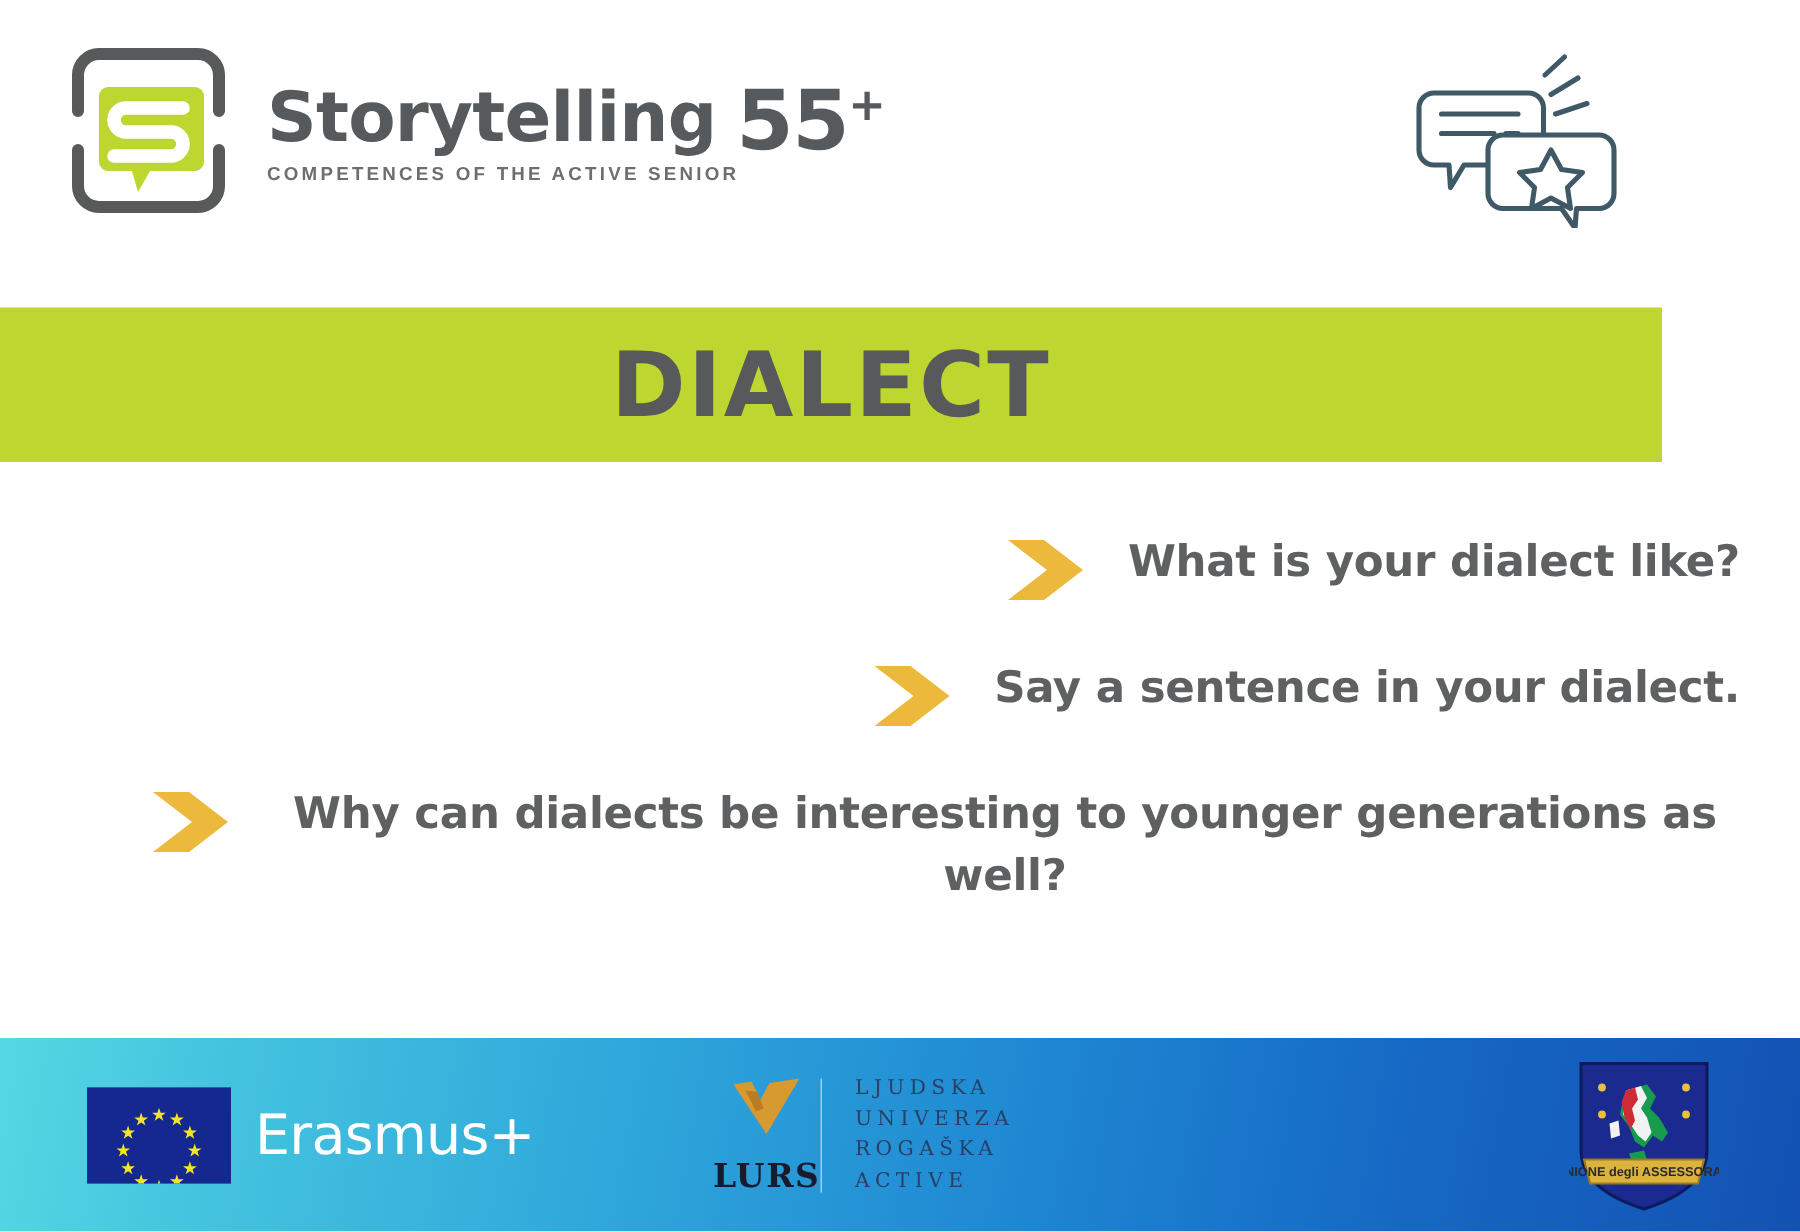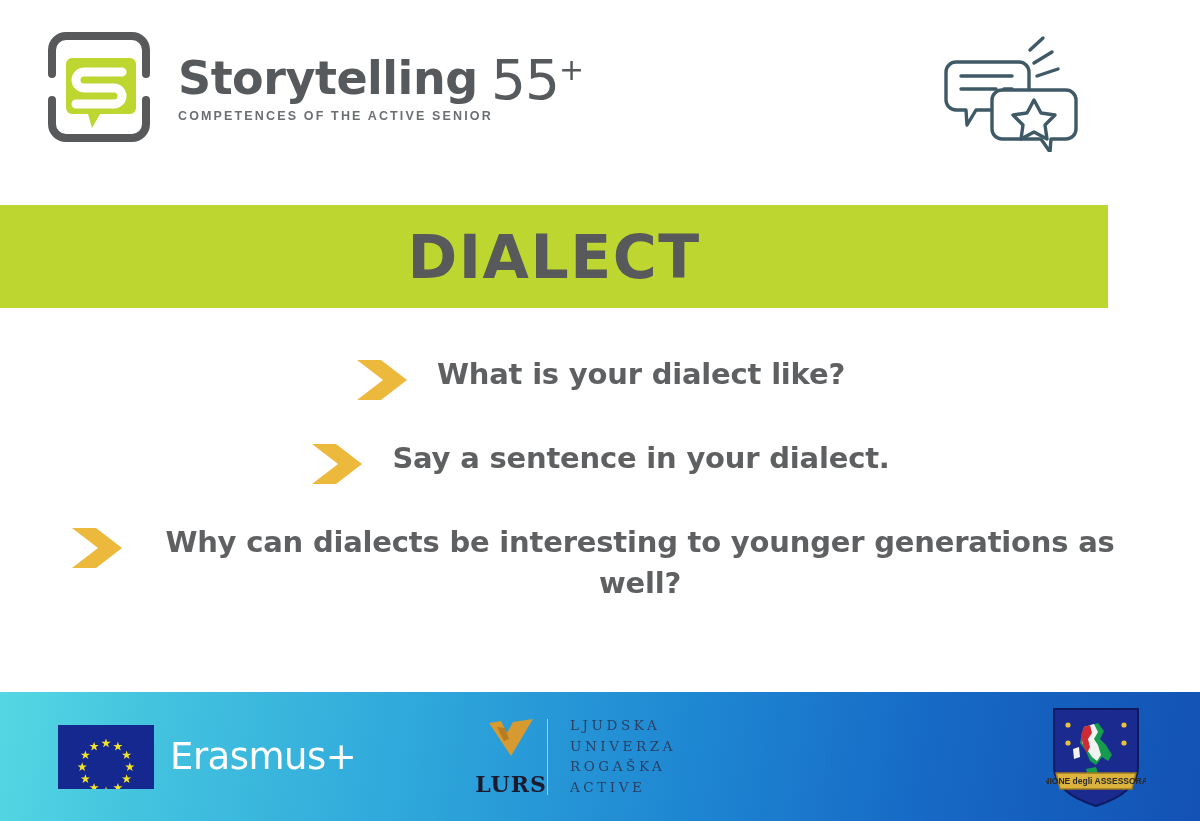--- a/index.html
+++ b/index.html
@@ -75,21 +75,21 @@
     letter-spacing: 2.15px;
     color: #6b6f71;
     line-height: 1;
     margin-top: 9px;
     white-space: nowrap;
   }
 
   .wordmark-55 {
     font-family: "DejaVu Sans", sans-serif;
     font-size: 55px;
-    font-weight: 400;
+    font-weight: 700;
     color: #565a5c;
     line-height: 1;
     letter-spacing: -1px;
     margin-left: -2px;
     margin-top: -2px;
     position: relative;
   }
   .wordmark-55 .plus {
     font-size: 30px;
     vertical-align: super;
@@ -132,21 +132,21 @@
     top: 308px;
     width: 1200px;
     height: 384px;
     background: #ffffff;
     padding-top: 46px;
   }
 
   .question-row {
     display: flex;
     align-items: flex-start;
-    justify-content: center;
+    justify-content: flex-end;
     gap: 26px;
     margin-bottom: 36px;
     padding: 0 40px;
   }
   .question-row.wide { gap: 24px; }
 
   .chevron {
     flex: 0 0 auto;
     width: 56px;
     height: 44px;

